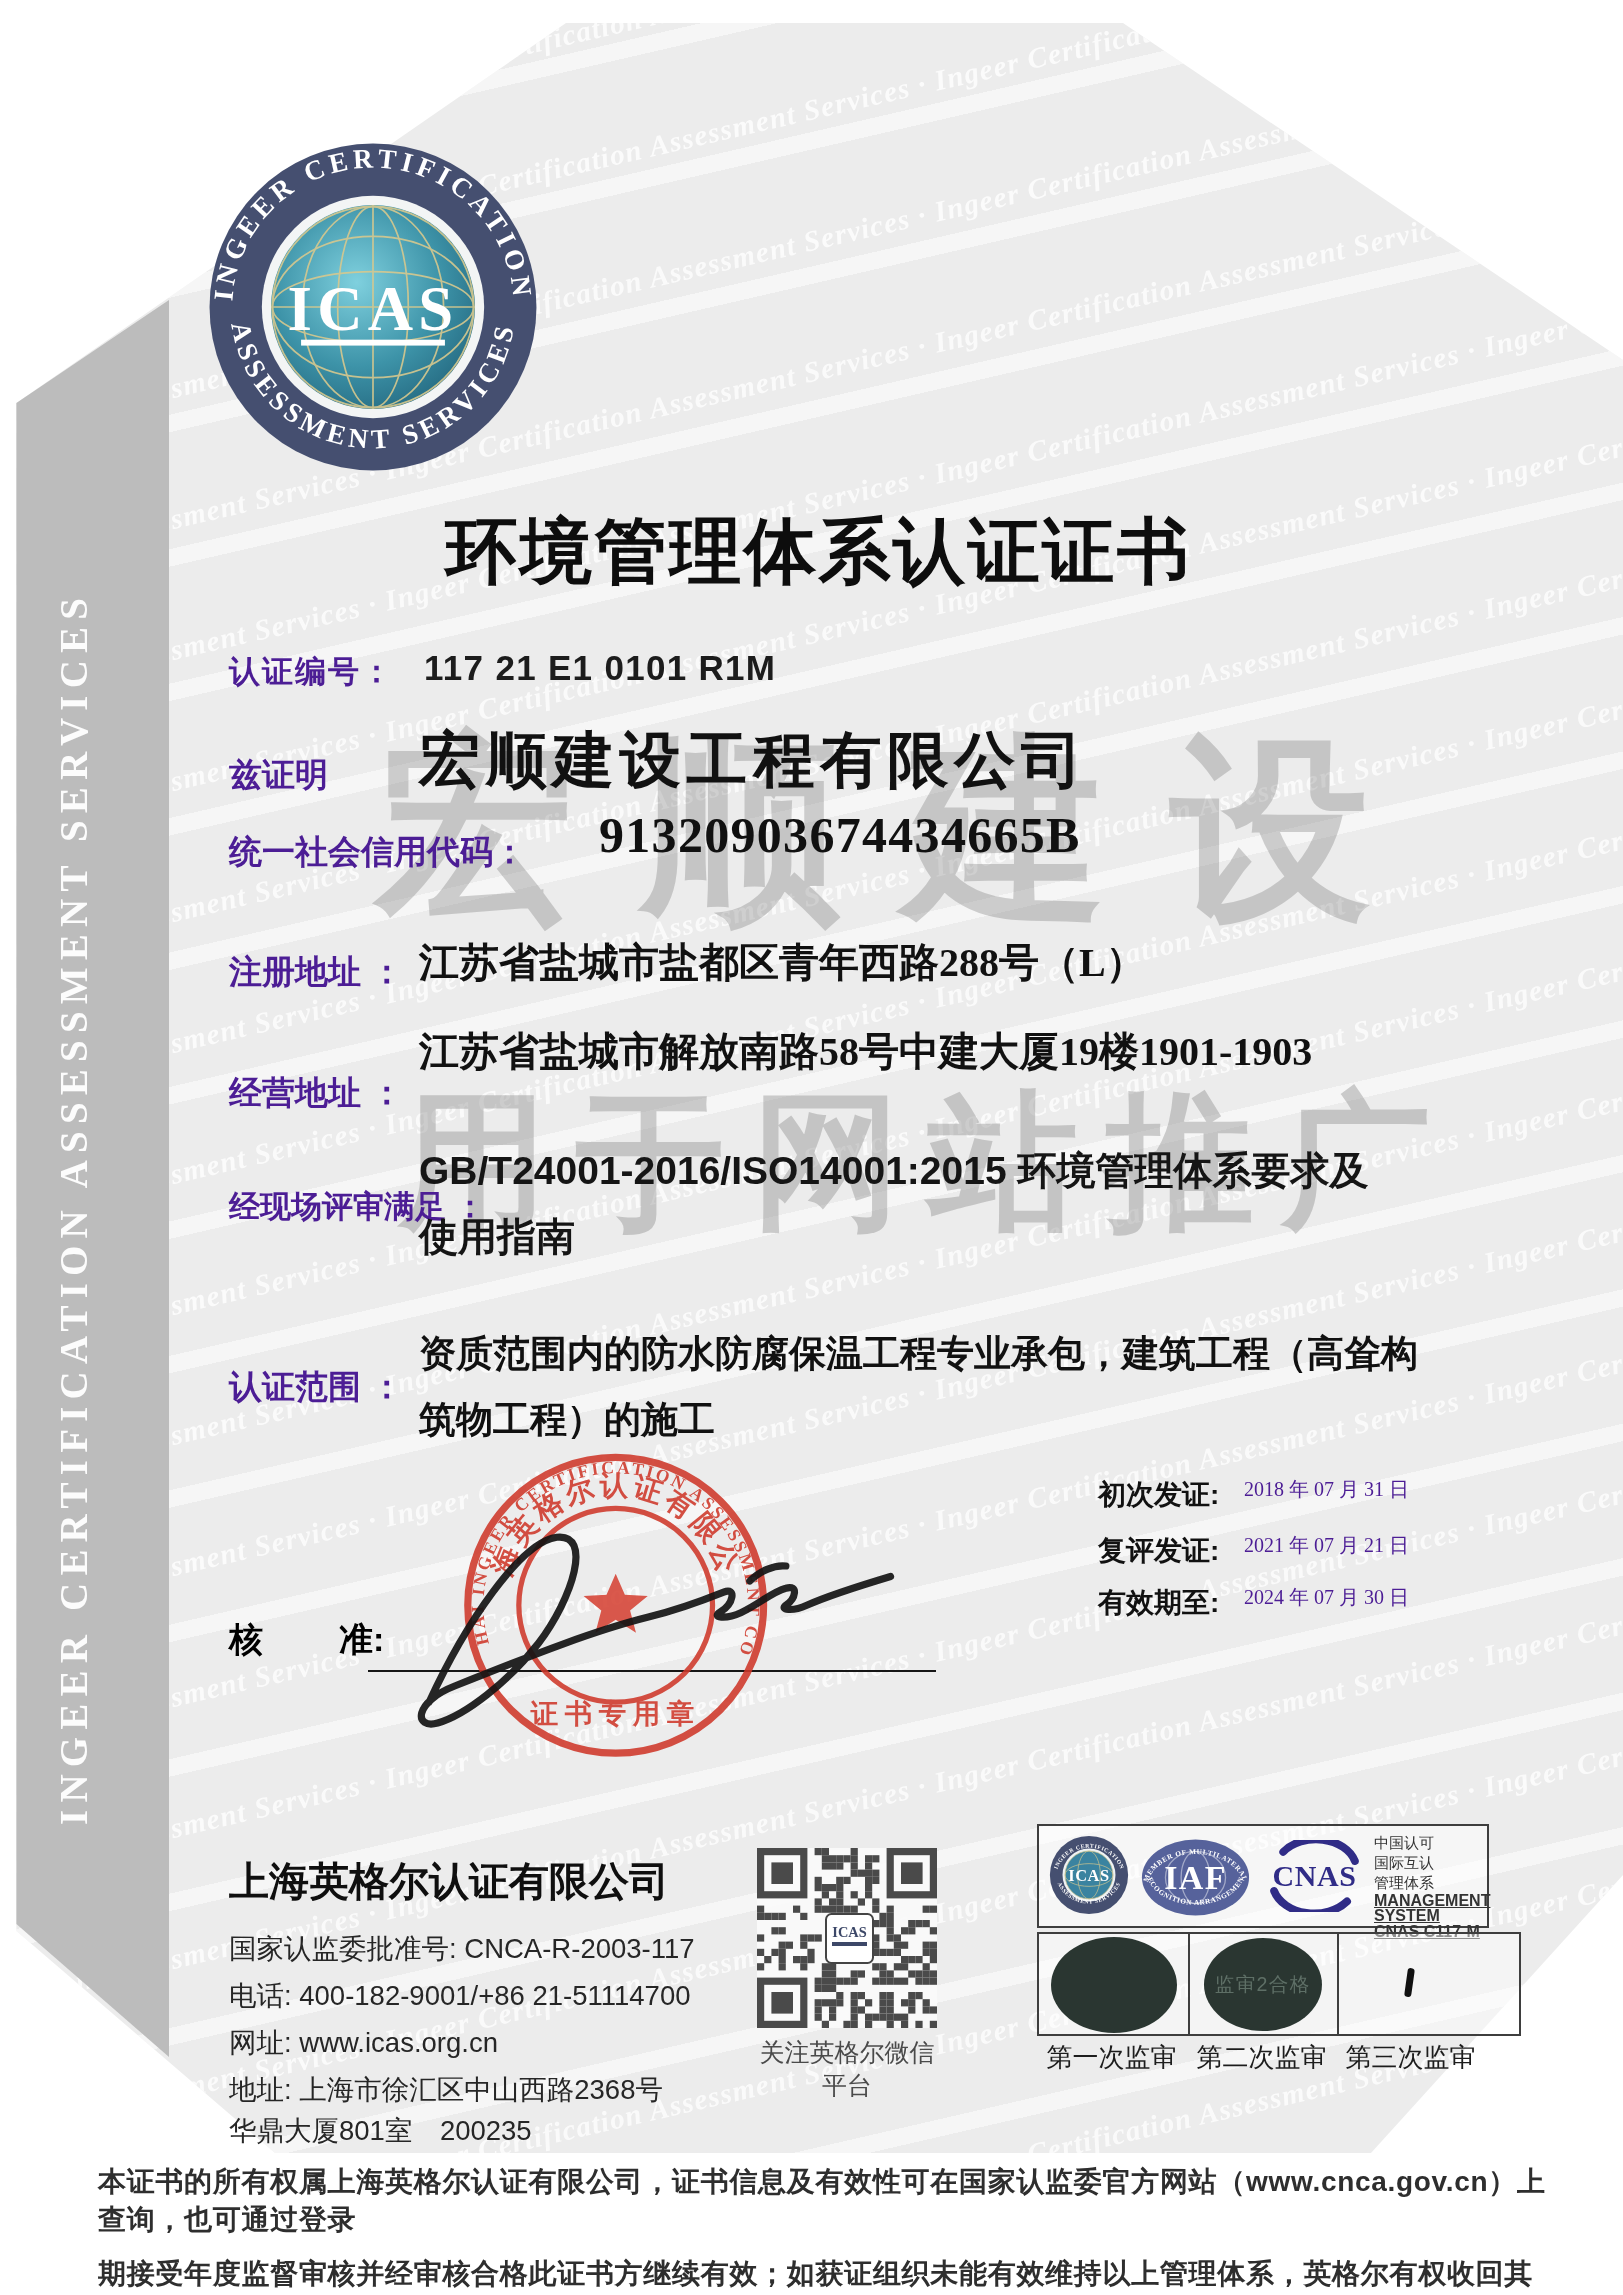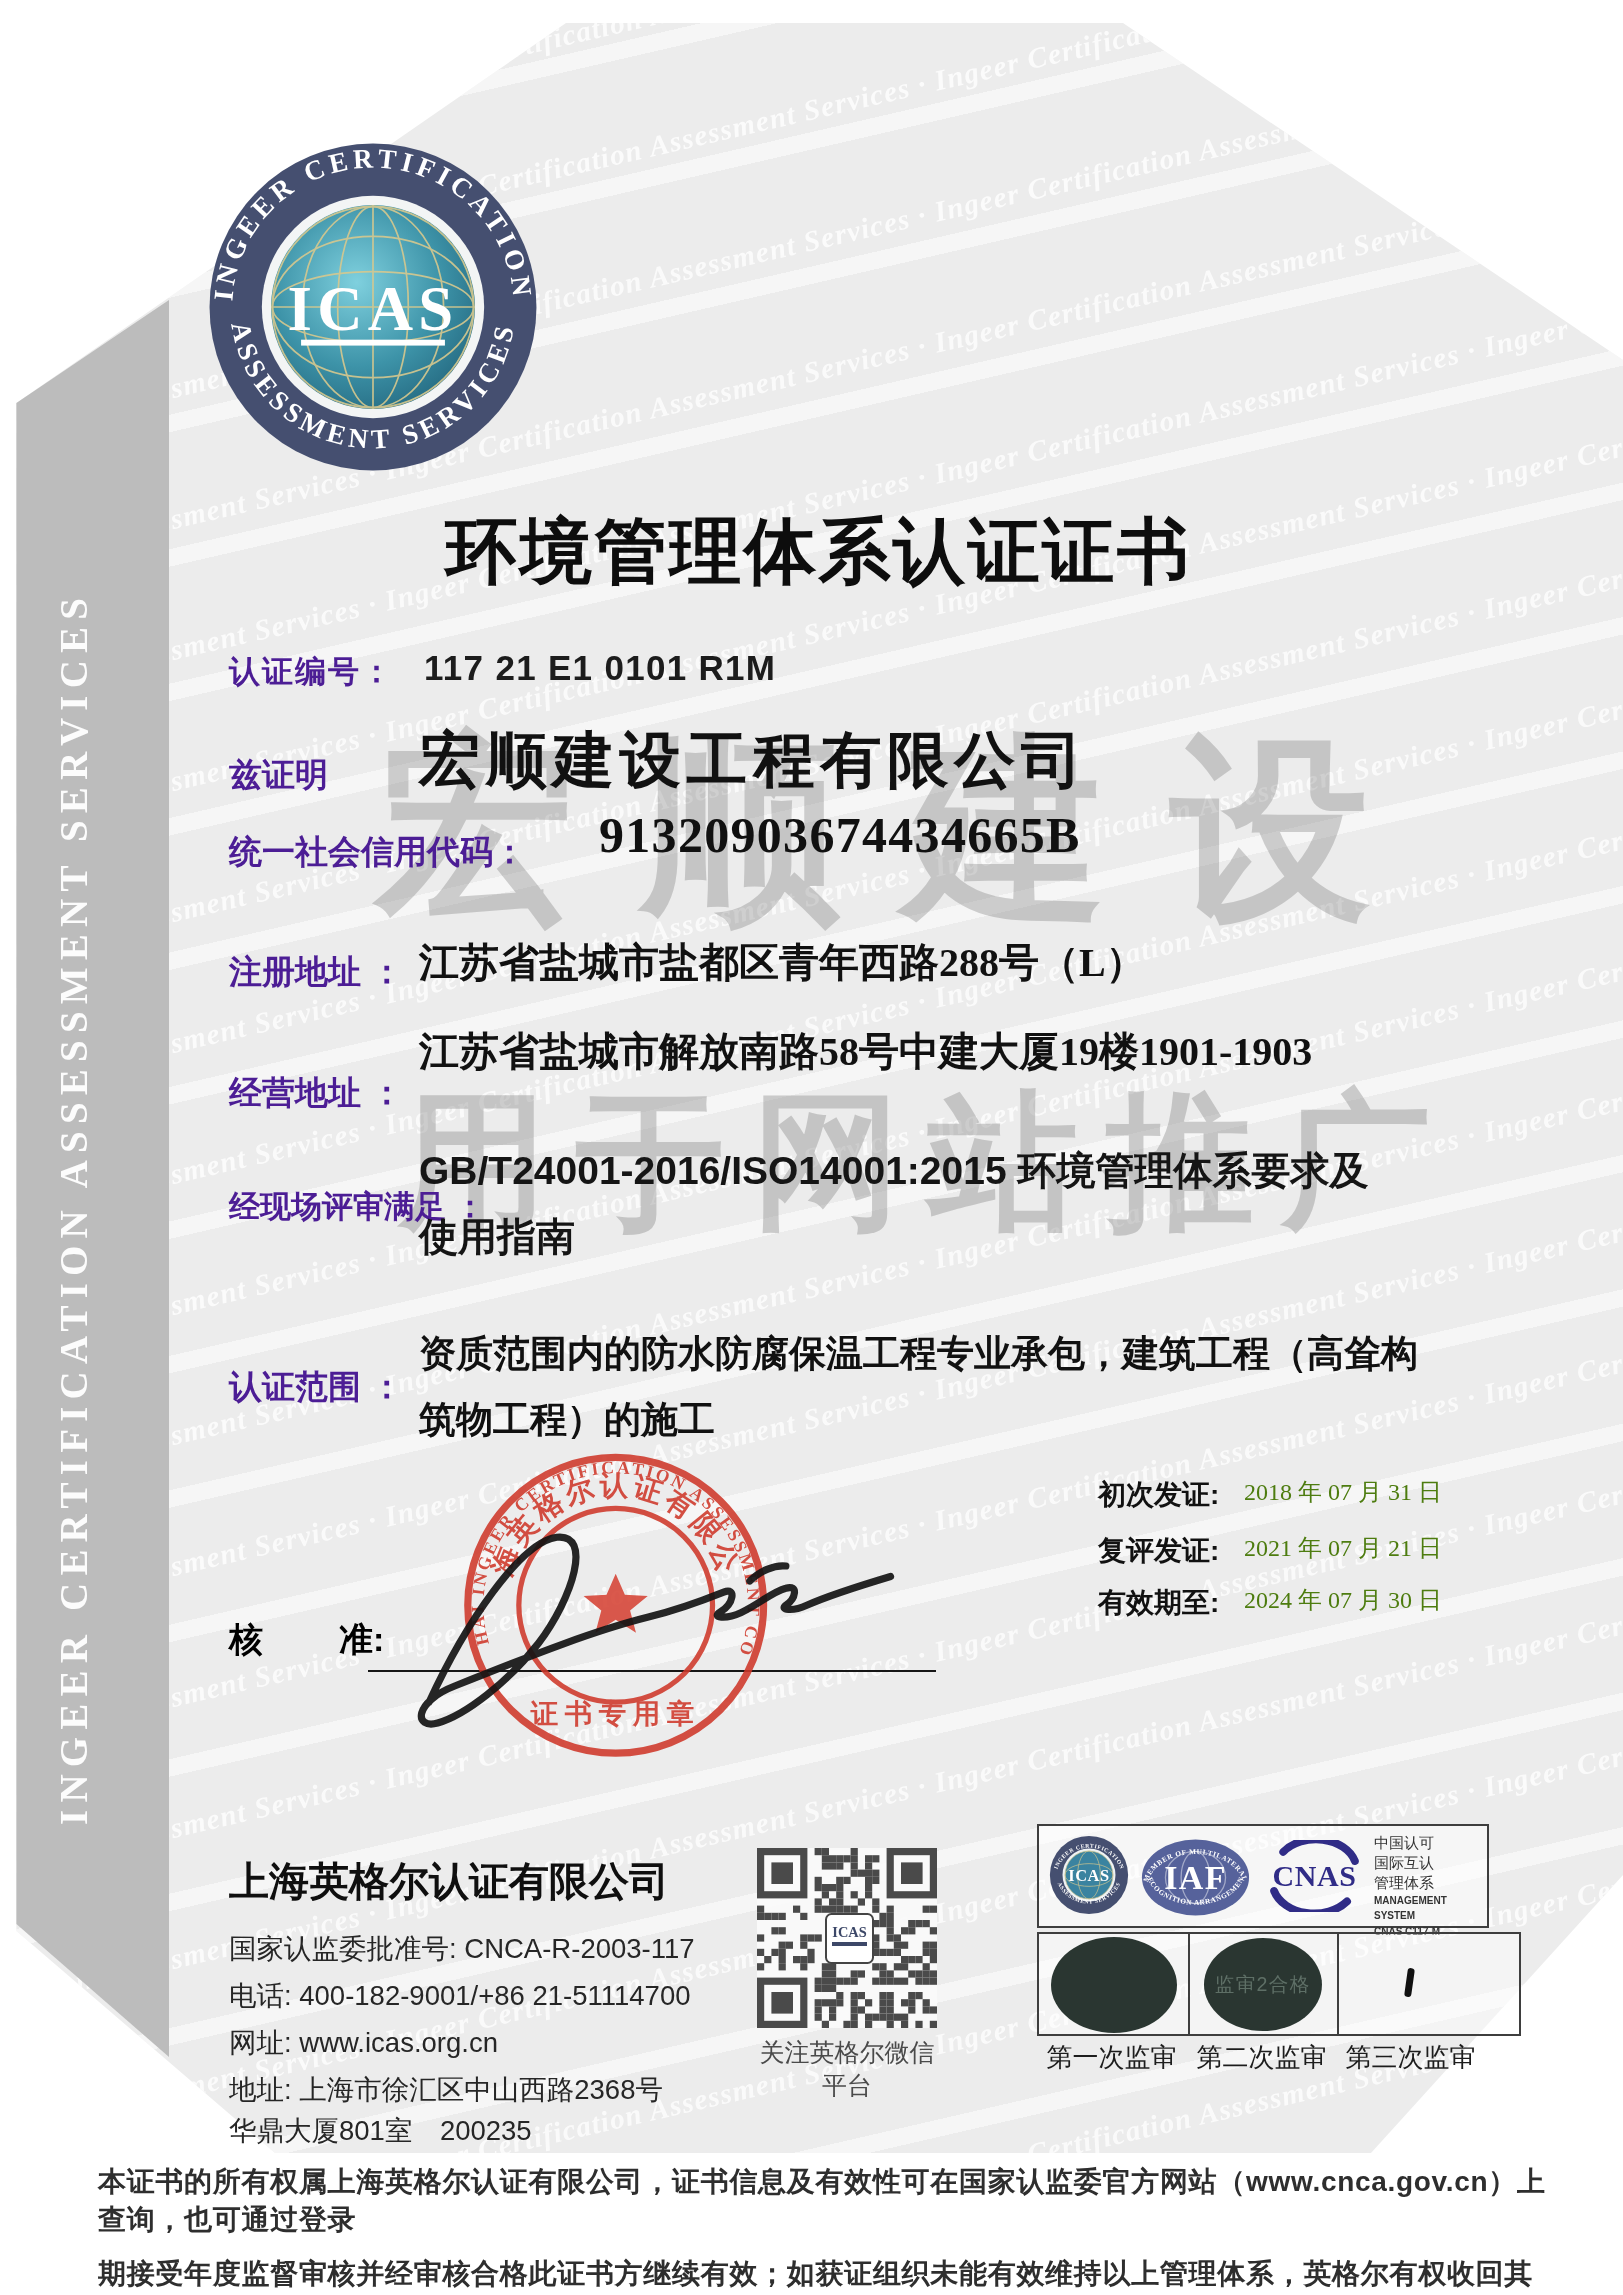--- a/index.html
+++ b/index.html
@@ -43,40 +43,40 @@
   #rega-v{left:419px;top:935px;font-size:40px;}
   #opa-l{left:229px;top:1039px;font-size:33px;margin-top:32px;}
   #opa-v{left:419px;top:1024px;font-size:40px;}
   #std-l{left:229px;top:1186px;font-size:31px;}
   #std-1{left:419px;top:1144px;font-size:39px;font-weight:600;color:#151515;}
   #std-2{left:419px;top:1210px;font-size:39px;font-weight:600;color:#151515;}
   #scope-l{left:229px;top:1365px;font-size:33px;}
   #scope-1{left:419px;top:1329px;font-size:37px;}
   #scope-2{left:419px;top:1395px;font-size:37px;}
   .date-l{left:1098px;font-size:28px;font-weight:700;color:#111;}
-  .date-v{left:1244px;font-size:24px;font-family:"Liberation Serif",serif;color:#4d7c0f;text-align:center;}
+  .date-v{left:1244px;font-size:20px;font-family:"Liberation Serif",serif;color:#4c1d95;text-align:center;}
   #approve1{left:229px;top:1617px;font-size:34px;font-weight:600;}
   #approve2{left:339px;top:1617px;font-size:34px;font-weight:600;}
   #sigline{left:368px;top:1670px;width:568px;border-bottom:2px solid #161616;}
   
   #iss-name{left:229px;top:1854px;font-size:40px;font-weight:700;color:#0f0f0f;}
   .iss-line{left:229px;font-size:27.5px;color:#262626;font-weight:500;}
   
   #qrbox{left:757px;top:1848px;width:180px;height:180px;background:rgba(250,250,250,.92);}
   #qr-logo{position:absolute;left:68px;top:65px;width:45px;height:47px;background:#fff;
     border:2px solid #444;border-radius:6.5px;text-align:center;}
   #qr-logo .t{font-family:"Liberation Serif",serif;font-weight:700;font-size:14.4px;color:#3d4868;margin-top:9.2px;}
   #qr-logo .u{height:3.3px;background:#3d4868;margin:1.3px 5.2px 0 5.2px;}
   #qrcap{left:757px;top:2036px;width:180px;text-align:center;font-size:25px;color:#4a4a4a;font-weight:500;}
   
   #logosbox{left:1037px;top:1824px;width:448px;height:100px;border:2.6px solid #3e3e3e;
     background:rgba(255,255,255,.55);}
   #cnastext{position:absolute;left:335px;top:6.5px;width:111px;color:#333;}
   #cnastext .c{font-size:15px;line-height:20px;}
-  #cnastext .e{font-size:10px;line-height:15.7px;font-weight:600;}
+  #cnastext .e{font-size:16px;line-height:15.7px;font-weight:600;text-decoration:underline;}
   #survbox{left:1037px;top:1932px;width:448px;height:100px;border:2.6px solid #3e3e3e;
     background:rgba(255,255,255,.45);padding-left:32px;}
   .survcell{position:absolute;top:0;height:100px;width:149px;border-right:2px solid #3e3e3e;}
   .oval{position:absolute;border-radius:50%;background:#1f2b26;opacity:.95;}
   #stamp2text{position:absolute;left:9.2px;top:37px;width:131px;text-align:center;
     font-size:19.6px;color:#5e6f66;letter-spacing:1.3px;}
   #tick{position:absolute;left:69px;top:34px;width:6.5px;height:29px;background:#111;
     border-radius:3.3px;transform:rotate(8deg);}
   .survlbl{position:absolute;top:2040px;width:149px;text-align:center;font-size:26px;color:#1d1d1d;font-weight:500;}
   

